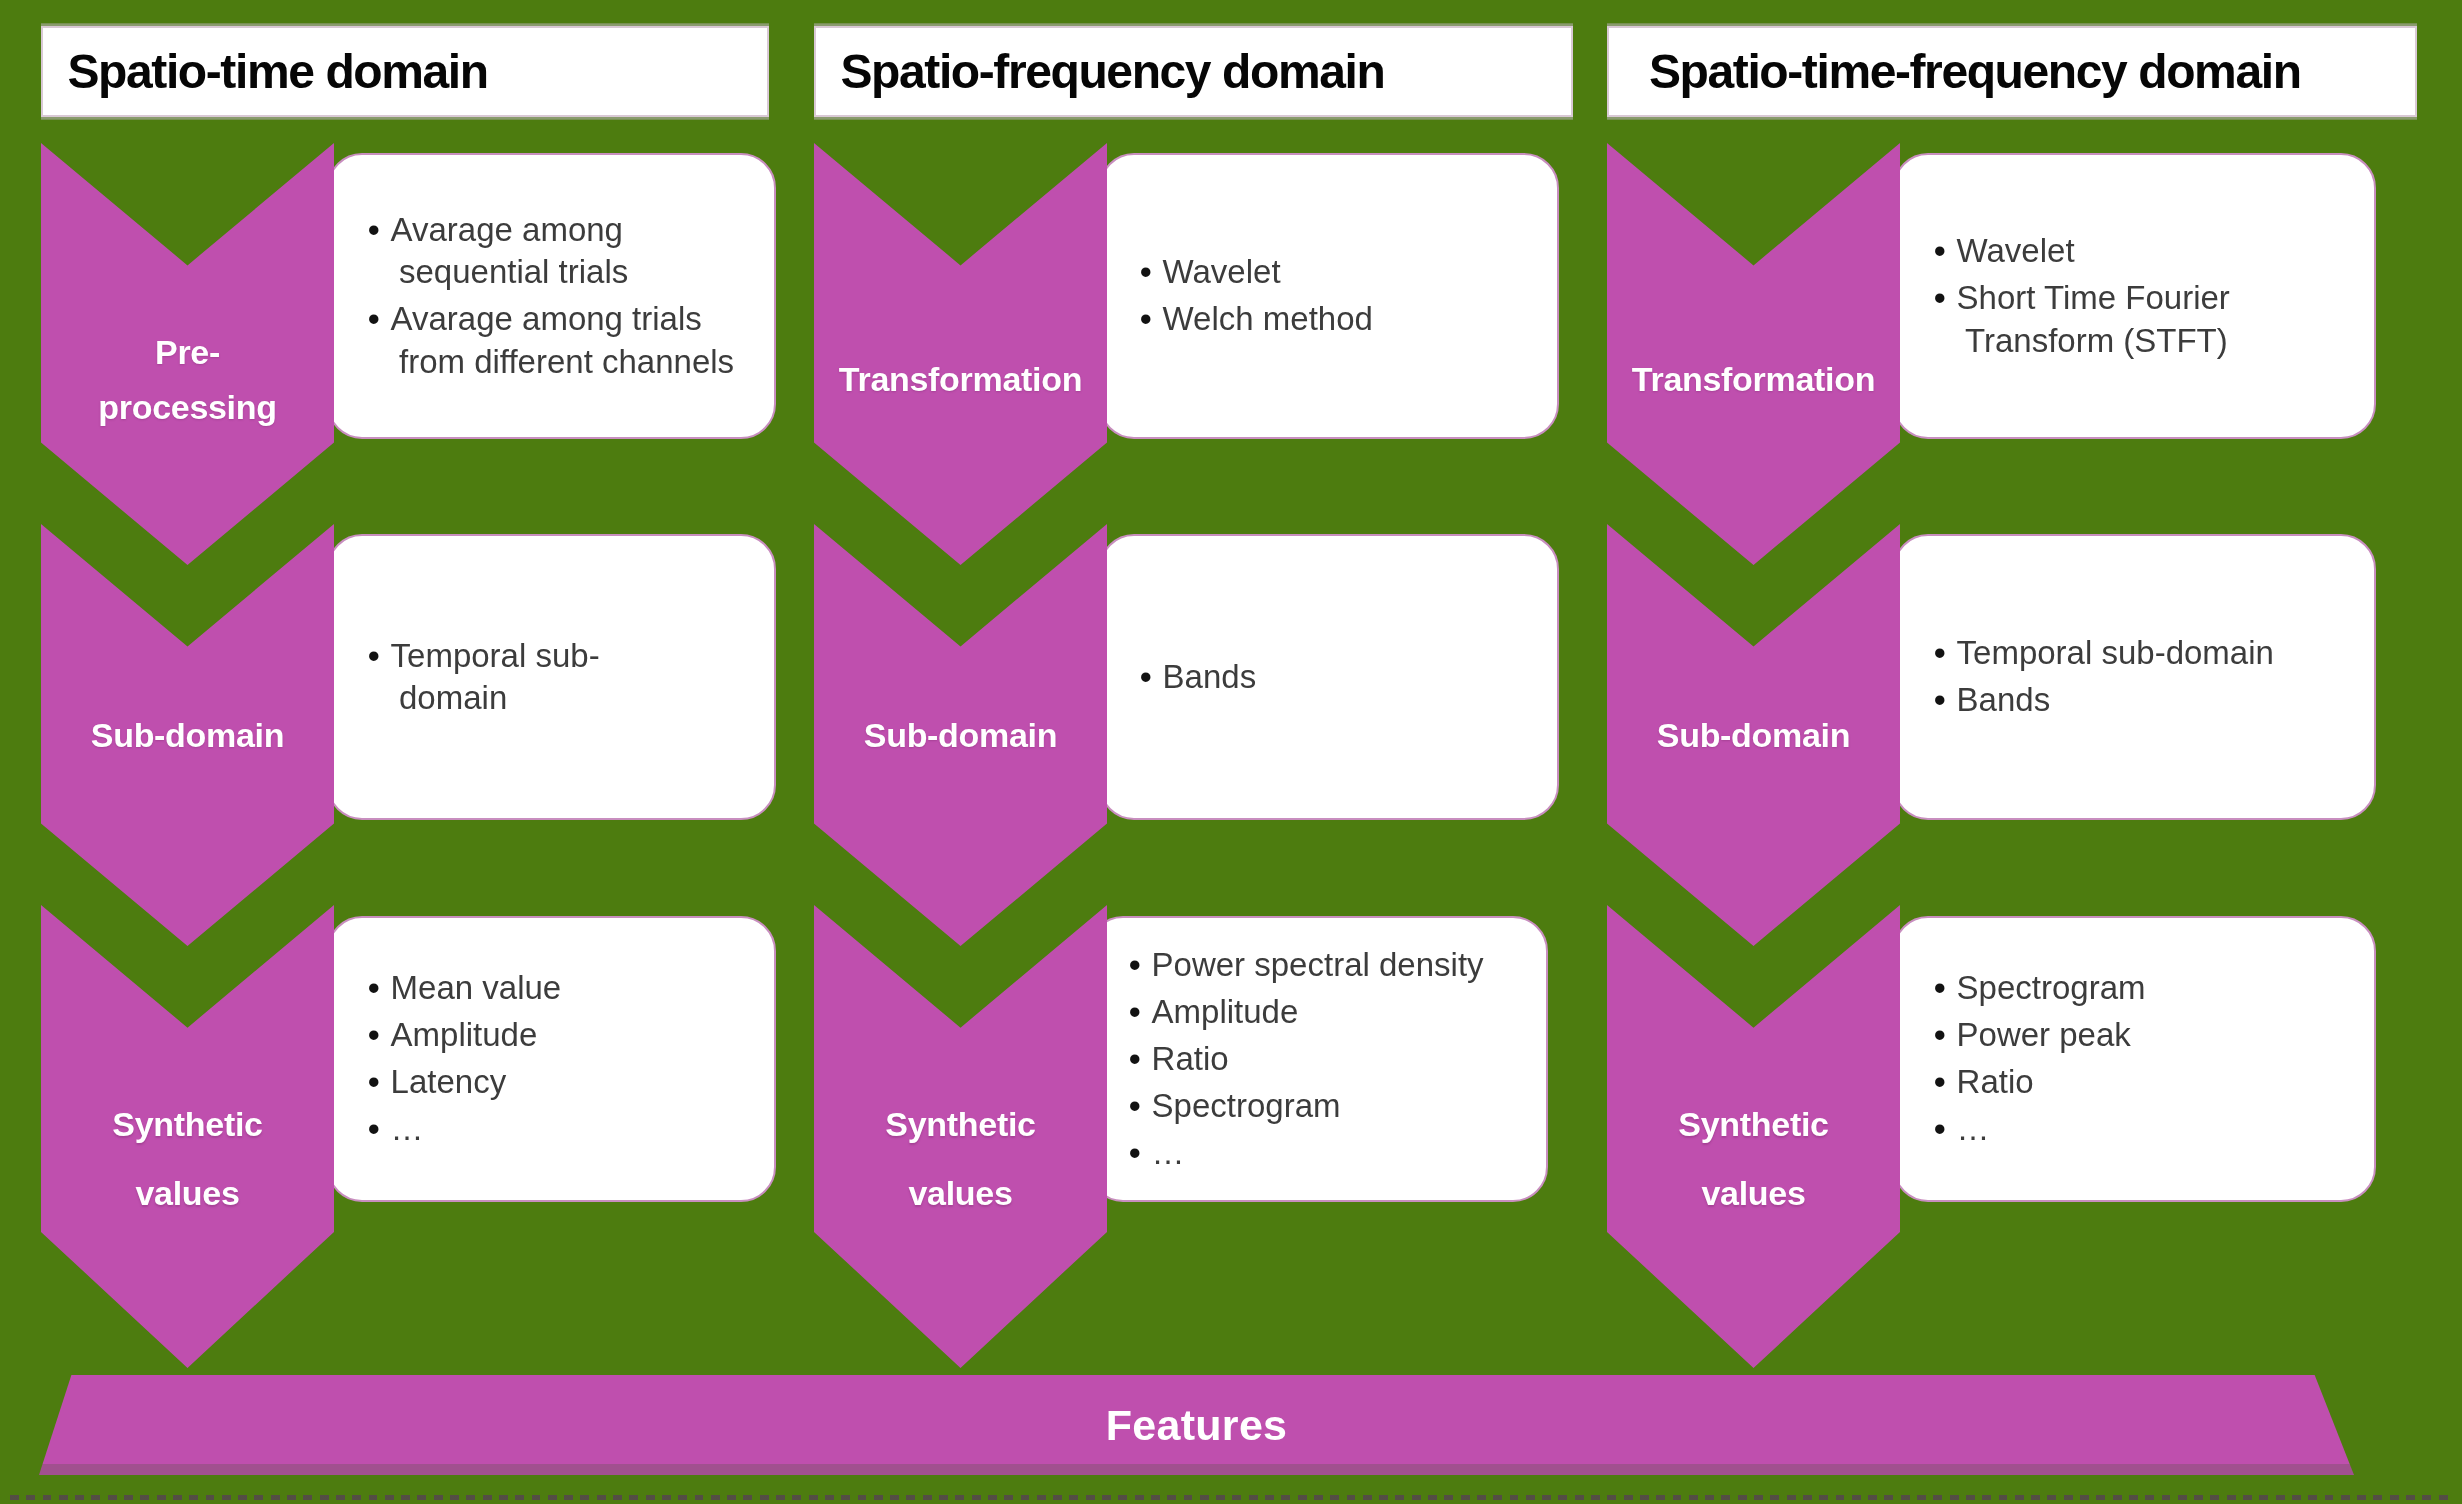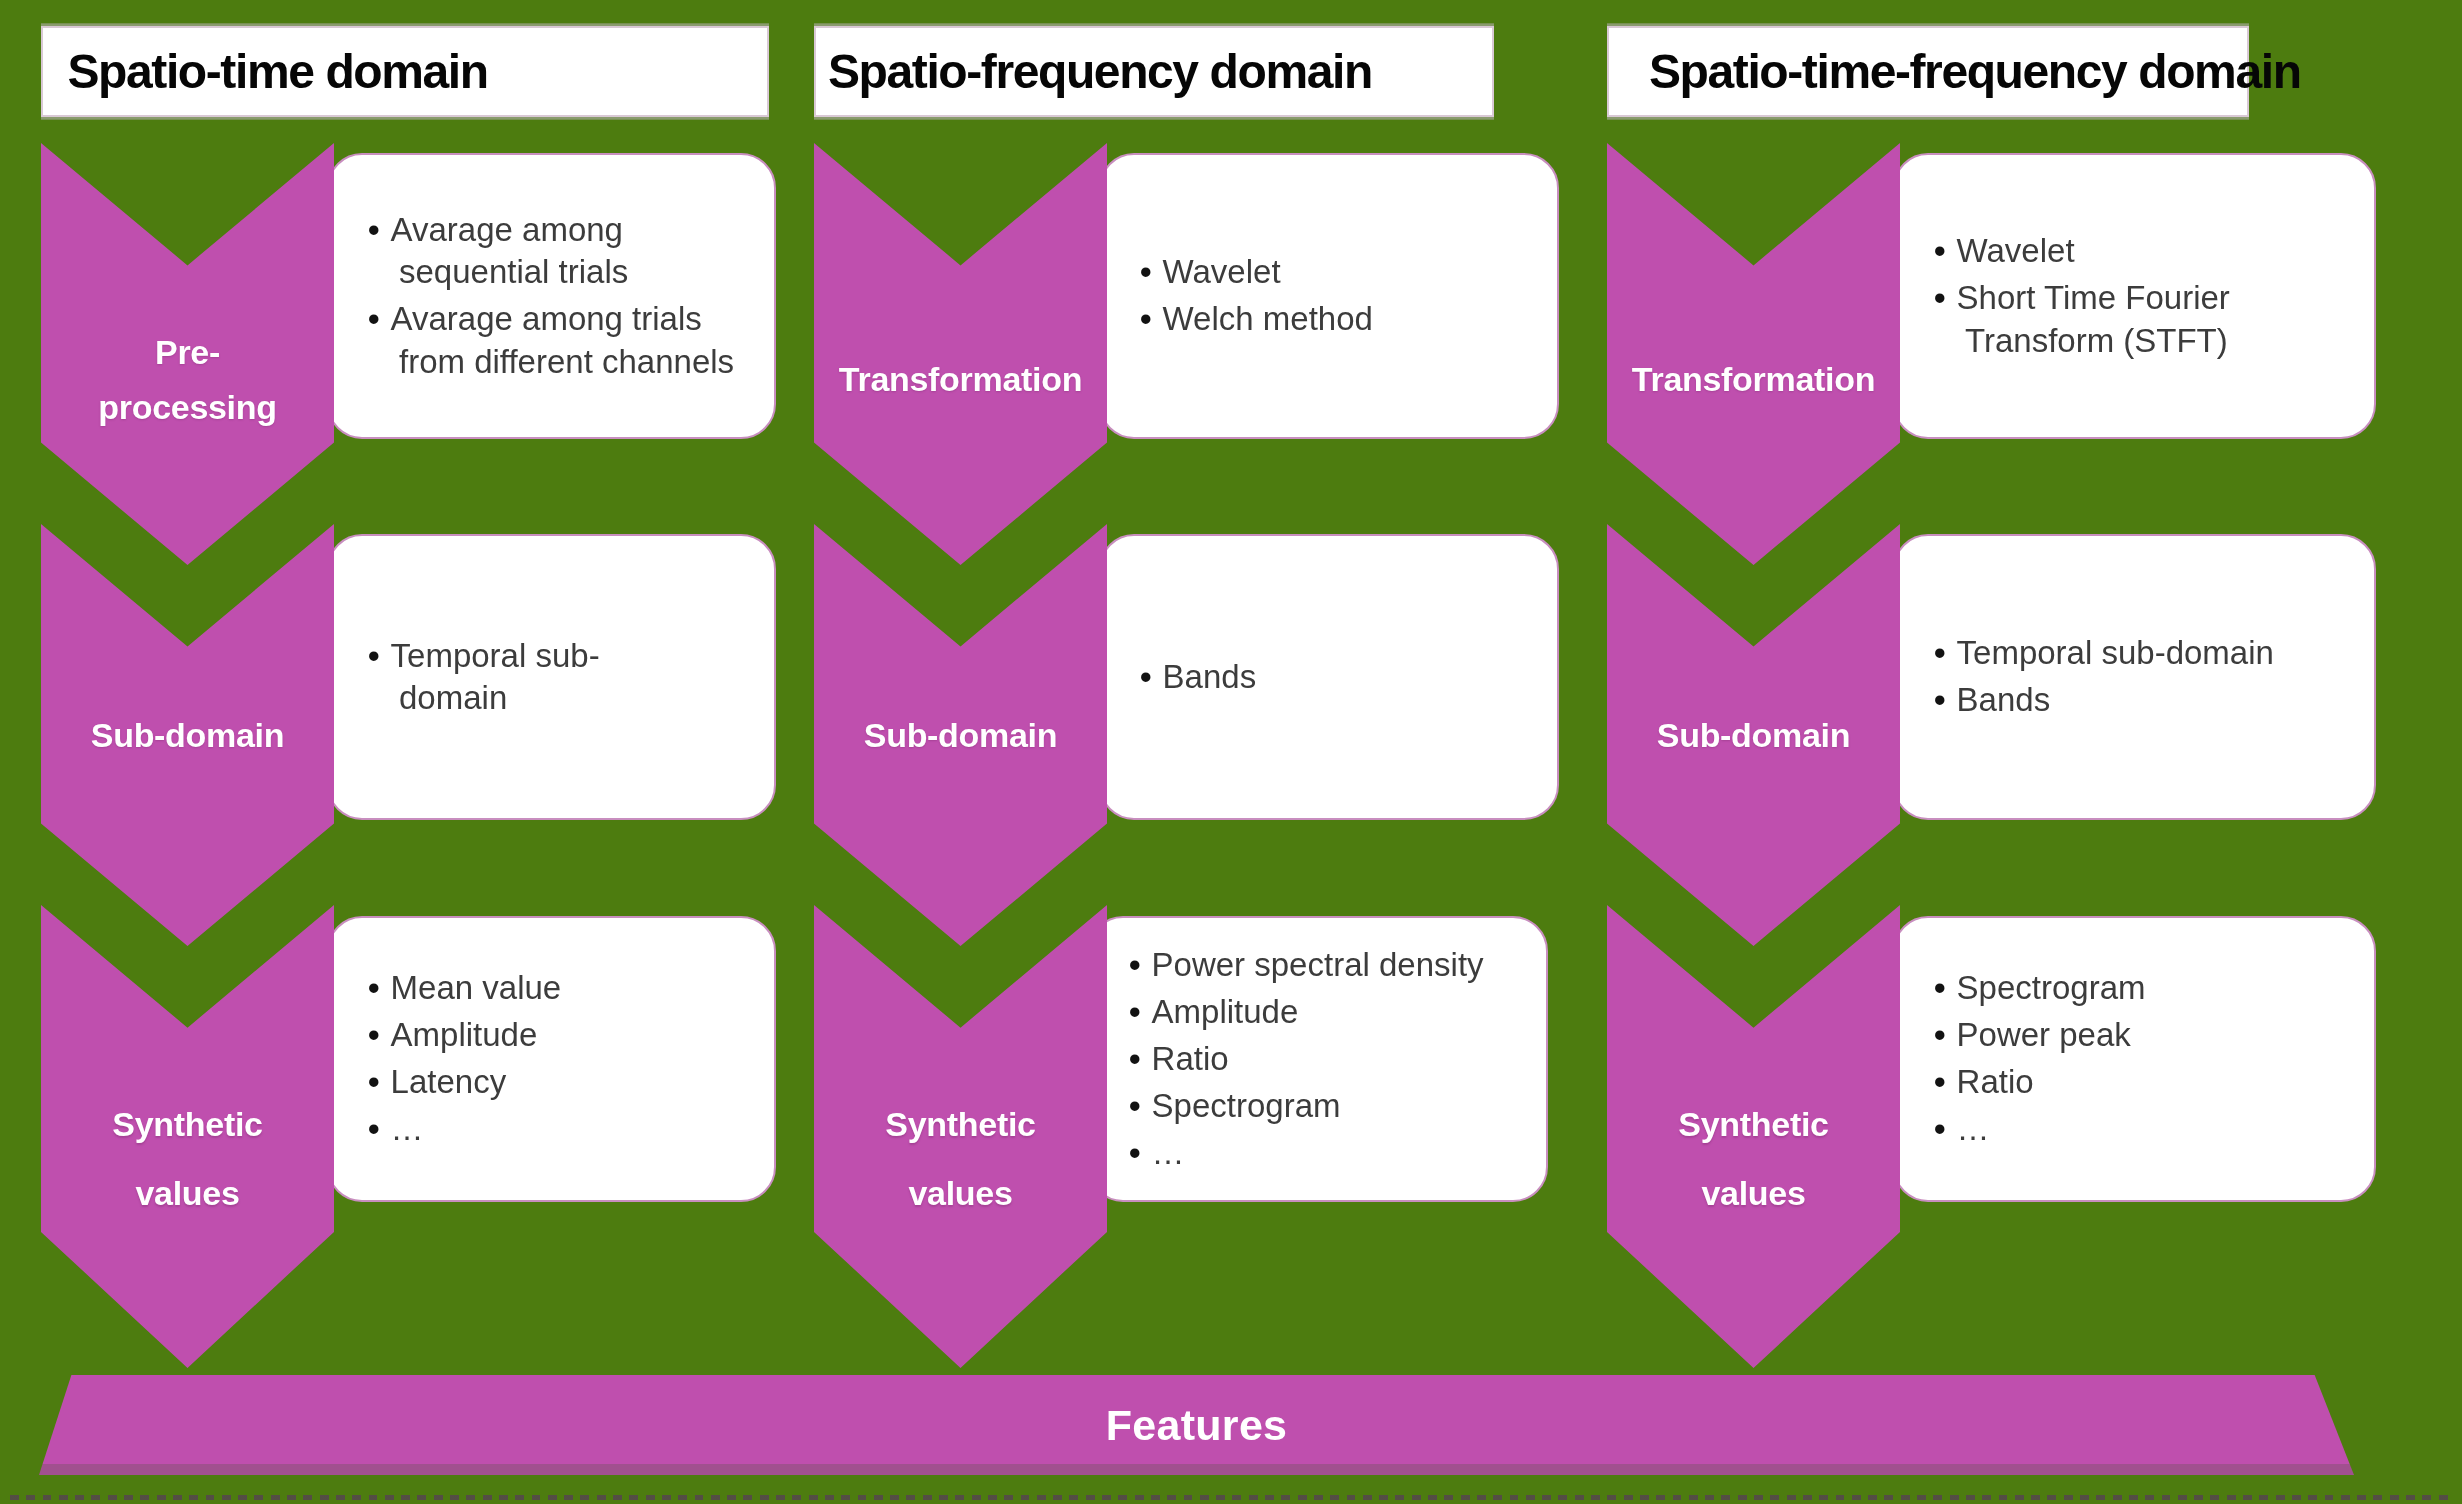--- a/index.html
+++ b/index.html
@@ -61,24 +61,24 @@
   }
 </style>
 </head>
 <body>
 
 <div class="canvas">
 
   <div class="header" style="left:41px;width:728px;">
     <span>Spatio-time domain</span>
   </div>
-  <div class="header" style="left:814px;width:680px;padding-left:12px;">
+  <div class="header" style="left:814px;width:759px;">
     <span>Spatio-frequency domain</span>
   </div>
-  <div class="header" style="left:1607px;width:642px;padding-left:40px;">
+  <div class="header" style="left:1607px;width:810px;padding-left:40px;">
     <span>Spatio-time-frequency domain</span>
   </div>
 
   <div class="box" style="left:327px;top:153px;width:449px;">
     <ul class="bullets w560">
       <li>Avarage among sequential trials</li>
       <li>Avarage among trials from different channels</li>
     </ul>
   </div>
   <div class="chev chev-r12" style="left:41px;top:143px;">

